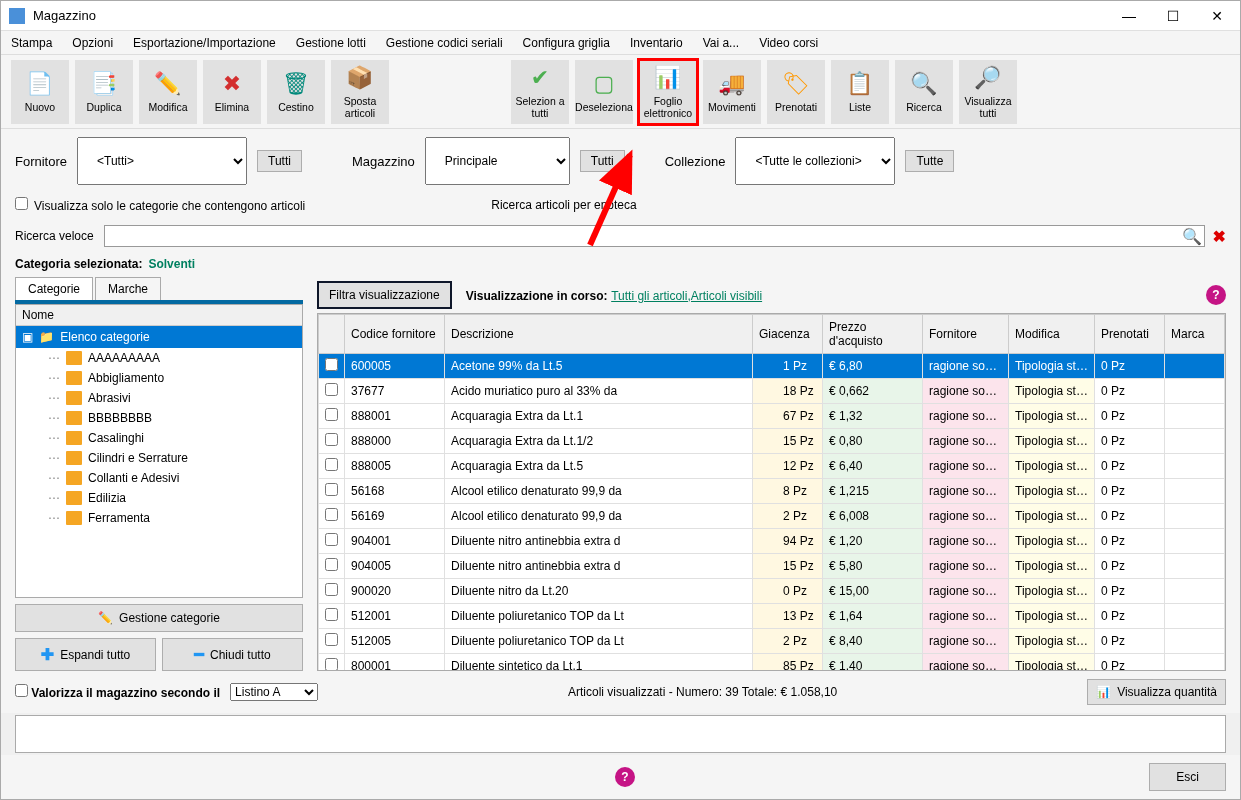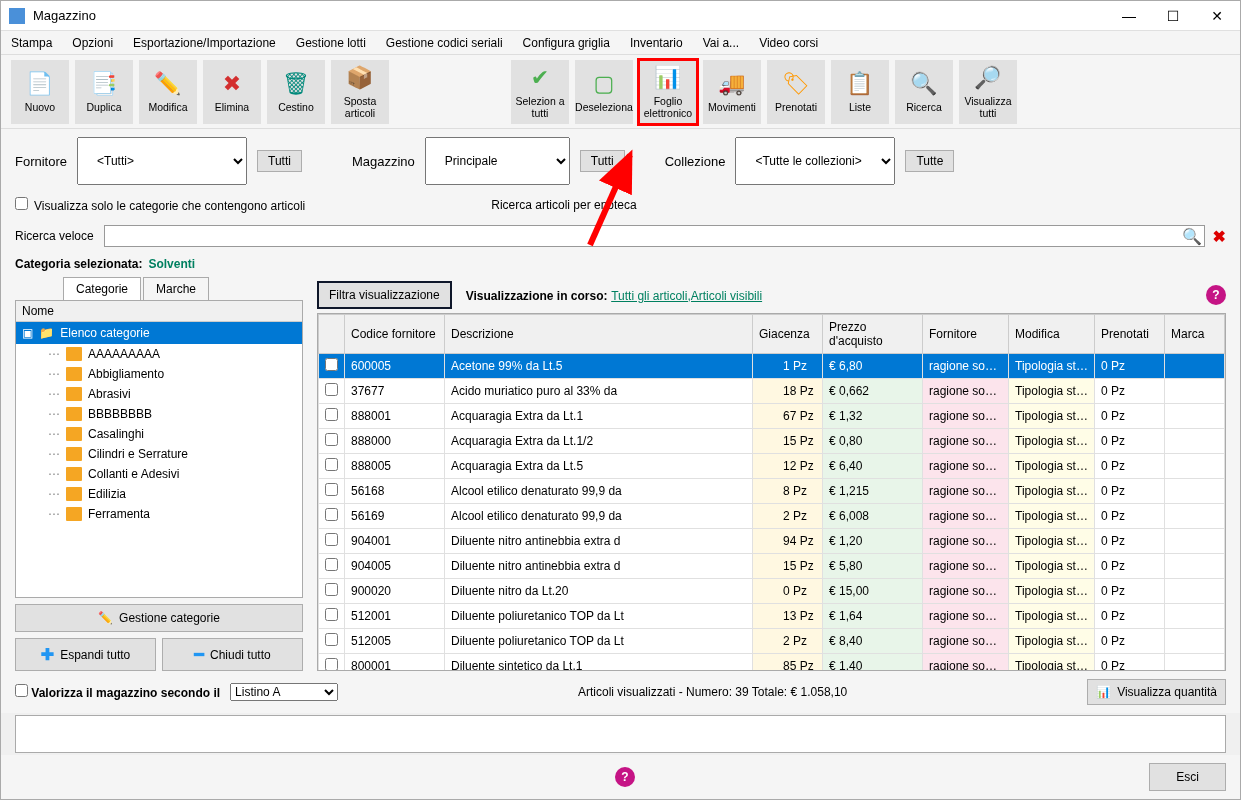--- a/index.html
+++ b/index.html
@@ -32,21 +32,21 @@
 .searchrow input[type=text] { flex: 1; padding: 3px; border: 1px solid #999; }
 .searchrow .sicon { font-size: 16px; margin-left: -32px; cursor: pointer; color: #555; }
 .searchrow .xicon { font-size: 16px; color: #d00; cursor: pointer; font-weight: bold; }
 
 .catheader { padding: 6px 14px; font-size: 14px; font-weight: bold; background: #f5f5f5; display: flex; }
 .catheader .val { color: #008060; margin-left: 6px; }
 
 .mainrow { flex: 1; display: flex; background: #f5f5f5; overflow: hidden; }
 
 .leftpanel { width: 310px; display: flex; flex-direction: column; padding: 0 8px 0 14px; }
-.tabs { display: flex; border-bottom: 1px solid #0369a1; margin-left: 48px; }
+.tabs { display: flex; border-bottom: 5px solid #0369a1; }
 .tab { padding: 4px 12px; border: 1px solid #aaa; border-bottom: none; background: #fff; cursor: pointer; margin-right: 2px; }
 .treewrap { flex: 1; border: 1px solid #aaa; background: #fff; overflow-y: auto; margin-top: -1px; }
 .treehead { background: #f0f0f0; padding: 3px 6px; border-bottom: 1px solid #ccc; font-size: 12px; }
 .treeroot { background: #0078d4; color: #fff; padding: 4px 6px; display: flex; align-items: center; gap: 6px; }
 .treecat { padding: 3px 6px 3px 32px; display: flex; align-items: center; gap: 6px; cursor: pointer; }
 .caticon { width: 16px; height: 14px; background: #f5a623; display: inline-block; border-radius: 1px; }
 .lbtn { margin-top: 6px; padding: 6px; background: #e1e1e1; border: 1px solid #adadad; cursor: pointer; display: flex; align-items: center; justify-content: center; gap: 6px; }
 .lbtn2row { display: flex; gap: 6px; margin-top: 6px; }
 .lbtn2 { flex: 1; padding: 6px; background: #e1e1e1; border: 1px solid #adadad; cursor: pointer; display: flex; align-items: center; justify-content: center; gap: 6px; }
 
@@ -458,21 +458,21 @@
               <td class="marca"></td>
             </tr>
           </tbody>
       </table>
     </div>
   </div>
 </div>
 
 <div class="bottomrow">
   <label><input type="checkbox" style=""> <b>Valorizza il magazzino secondo il</b></label>
-  <select style="width:108px"><option>Listino A</option></select>
+  <select style="width:88px"><option>Listino A</option></select>
   <div class="stats">
     <div>Articoli visualizzati - Numero: 39 Totale: € 1.058,10</div>
   </div>
   <div class="vbtn">
       <span>📊</span>
       <span>Visualizza quantità</span>
     </div>
 </div>
 
 <div class="footerbox"></div>

